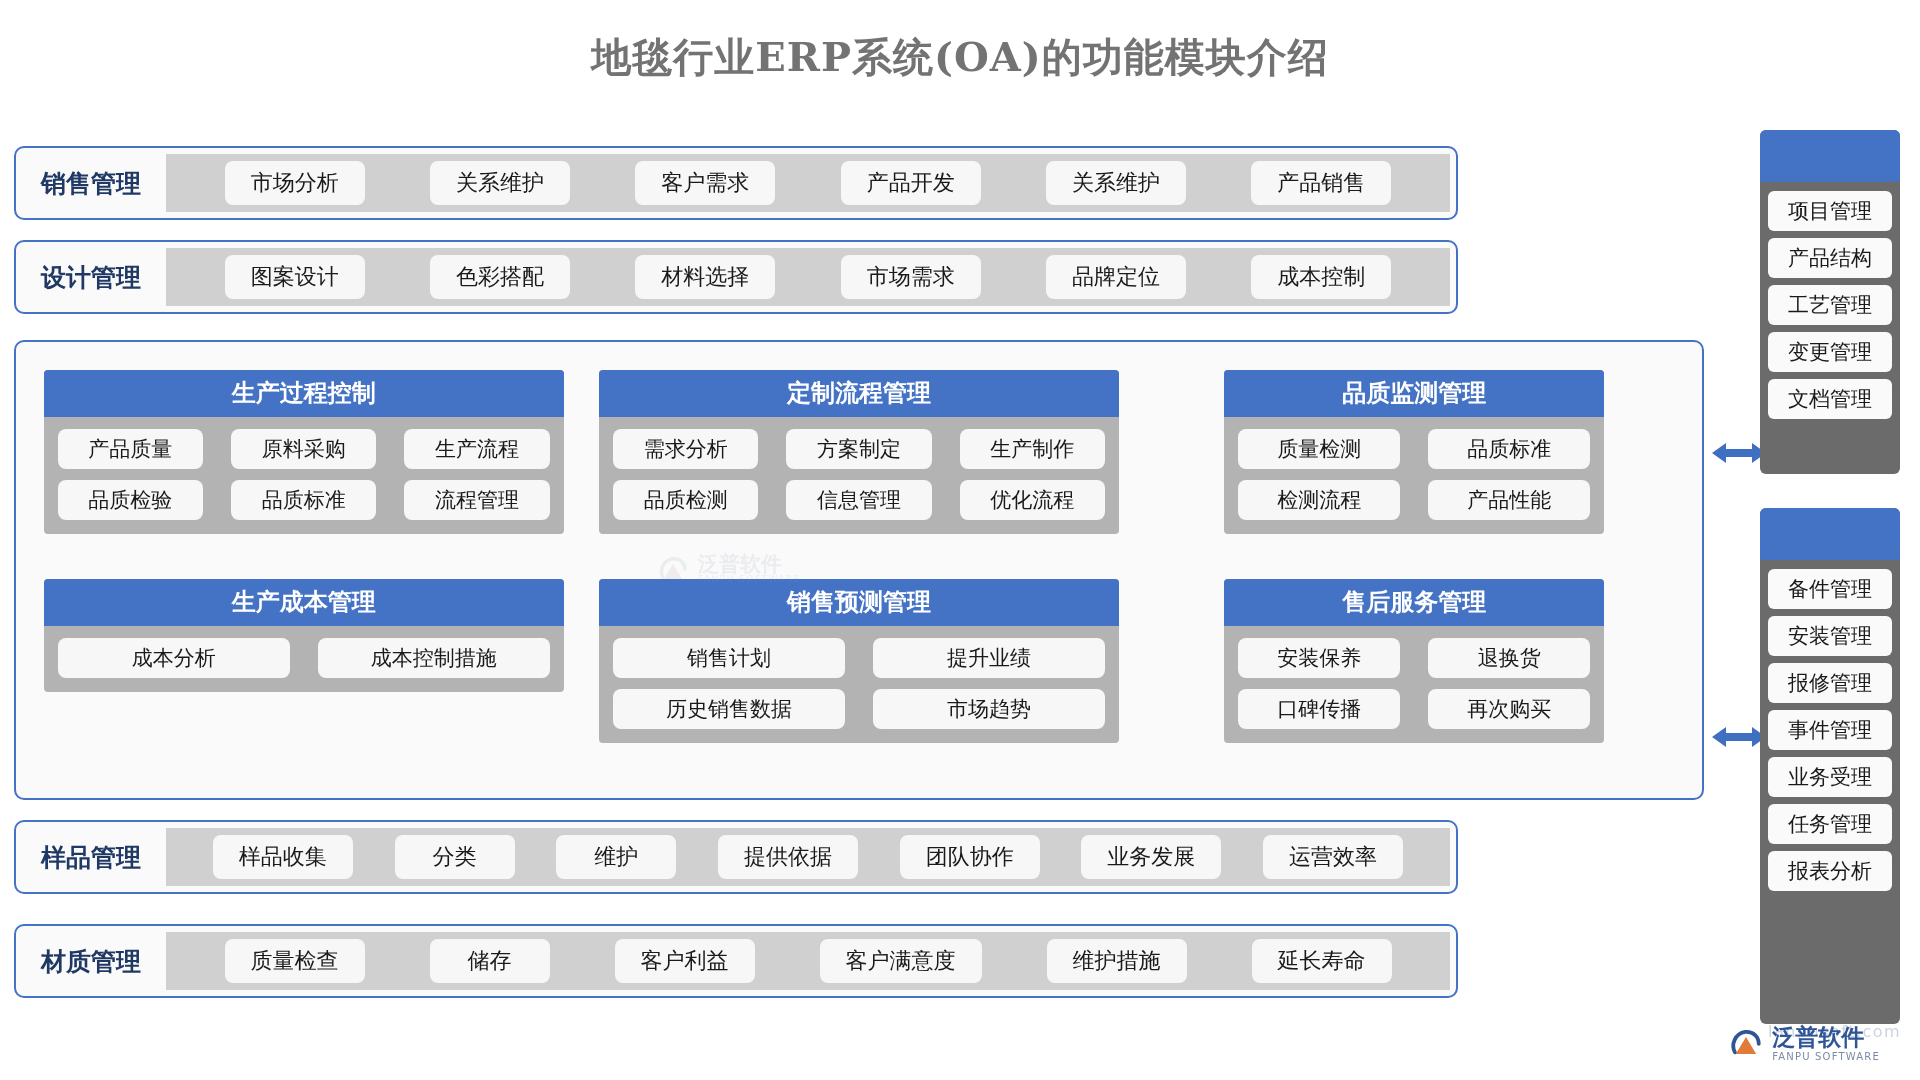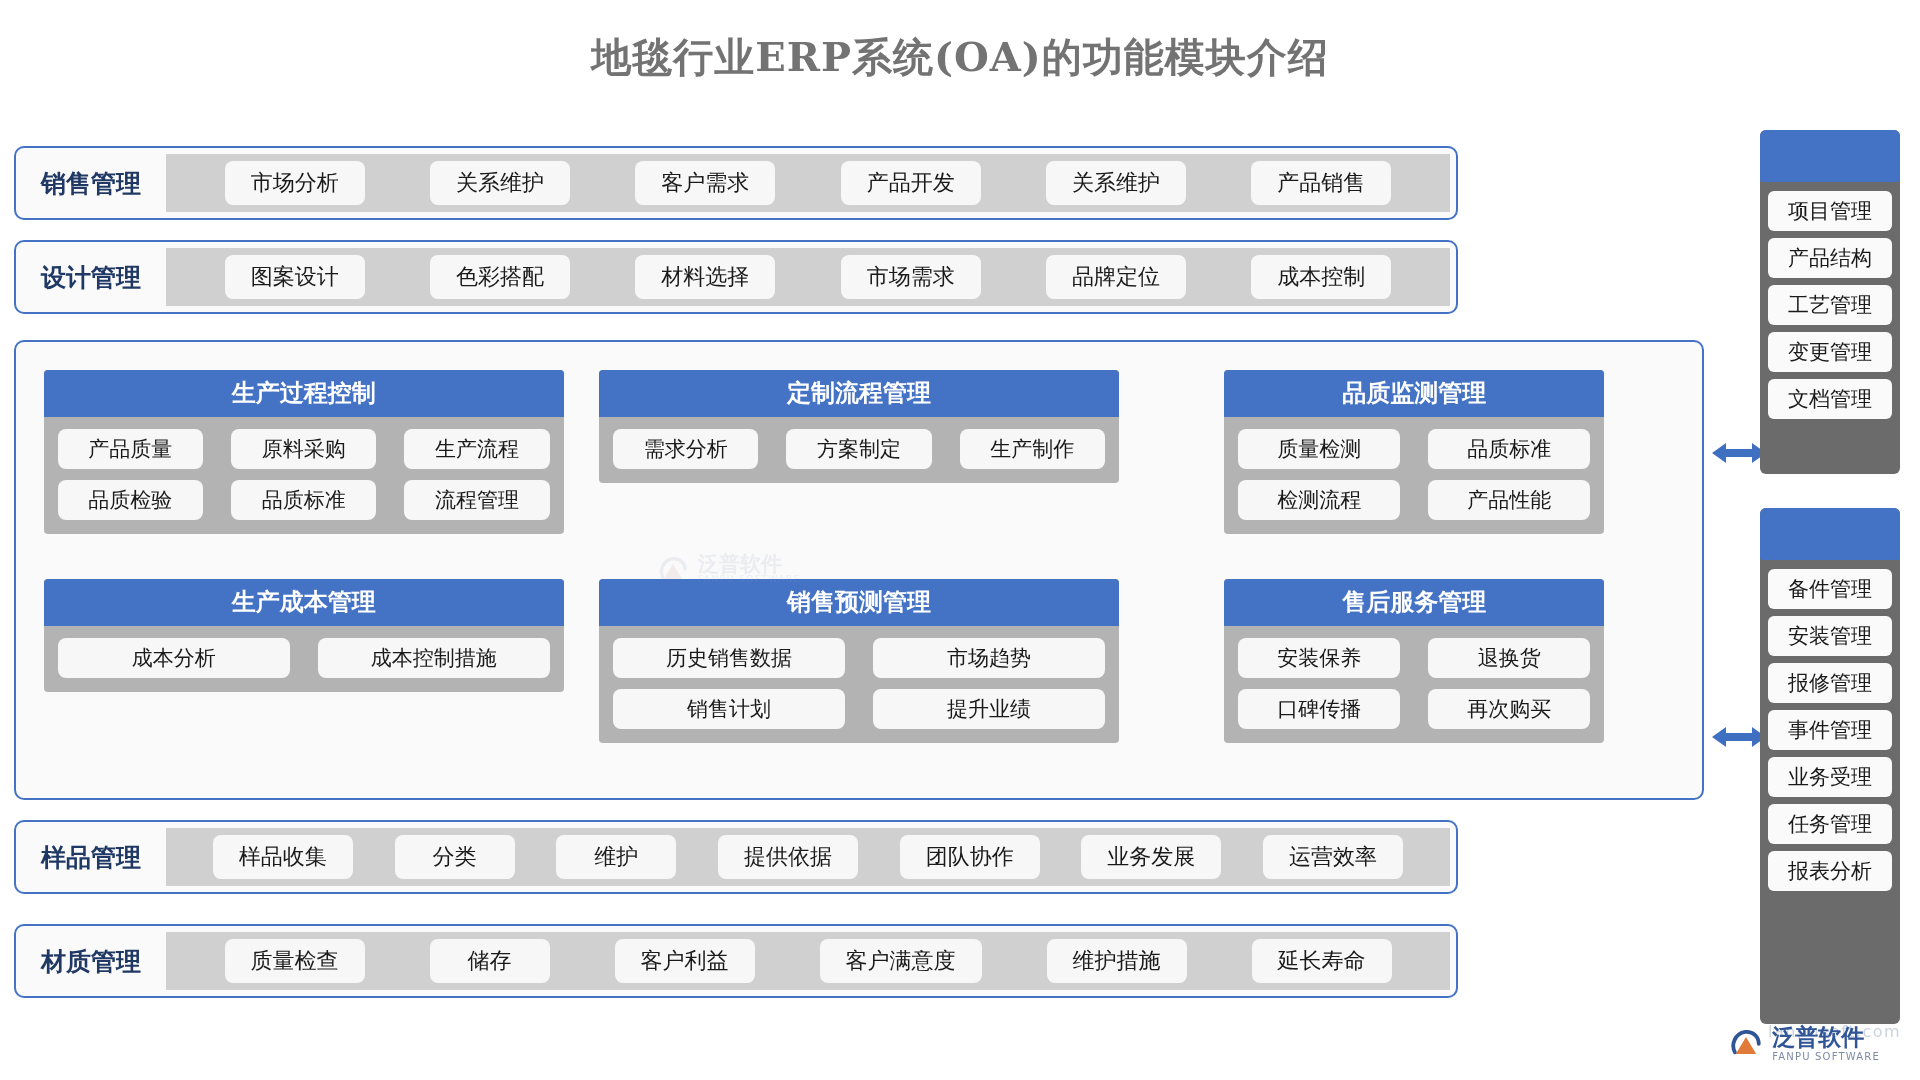--- a/index.html
+++ b/index.html
@@ -244,20 +244,25 @@
 
       <div class="mid-cell">
         <div class="mod-card">
           <div class="mod-head">定制流程管理</div>
           <div class="mod-body">
             <div class="mod-row">
               <div class="chip">需求分析</div>
               <div class="chip">方案制定</div>
               <div class="chip">生产制作</div>
             </div>
+            <div class="mod-row">
+              <div class="chip">品质检测</div>
+              <div class="chip">信息管理</div>
+              <div class="chip">优化流程</div>
+            </div>
           </div>
         </div>
       </div>
 
       <div class="mid-cell">
         <div class="mod-card narrow">
           <div class="mod-head">品质监测管理</div>
           <div class="mod-body">
             <div class="mod-row">
               <div class="chip">质量检测</div>
@@ -281,26 +286,26 @@
             </div>
           </div>
         </div>
       </div>
 
       <div class="mid-cell">
         <div class="mod-card">
           <div class="mod-head">销售预测管理</div>
           <div class="mod-body">
             <div class="mod-row">
+              <div class="chip">销售计划</div>
+              <div class="chip">提升业绩</div>
+            </div>
+            <div class="mod-row">
               <div class="chip">历史销售数据</div>
               <div class="chip">市场趋势</div>
-            </div>
-            <div class="mod-row">
-              <div class="chip">销售计划</div>
-              <div class="chip">提升业绩</div>
             </div>
           </div>
         </div>
       </div>
 
       <div class="mid-cell">
         <div class="mod-card narrow">
           <div class="mod-head">售后服务管理</div>
           <div class="mod-body">
             <div class="mod-row">

